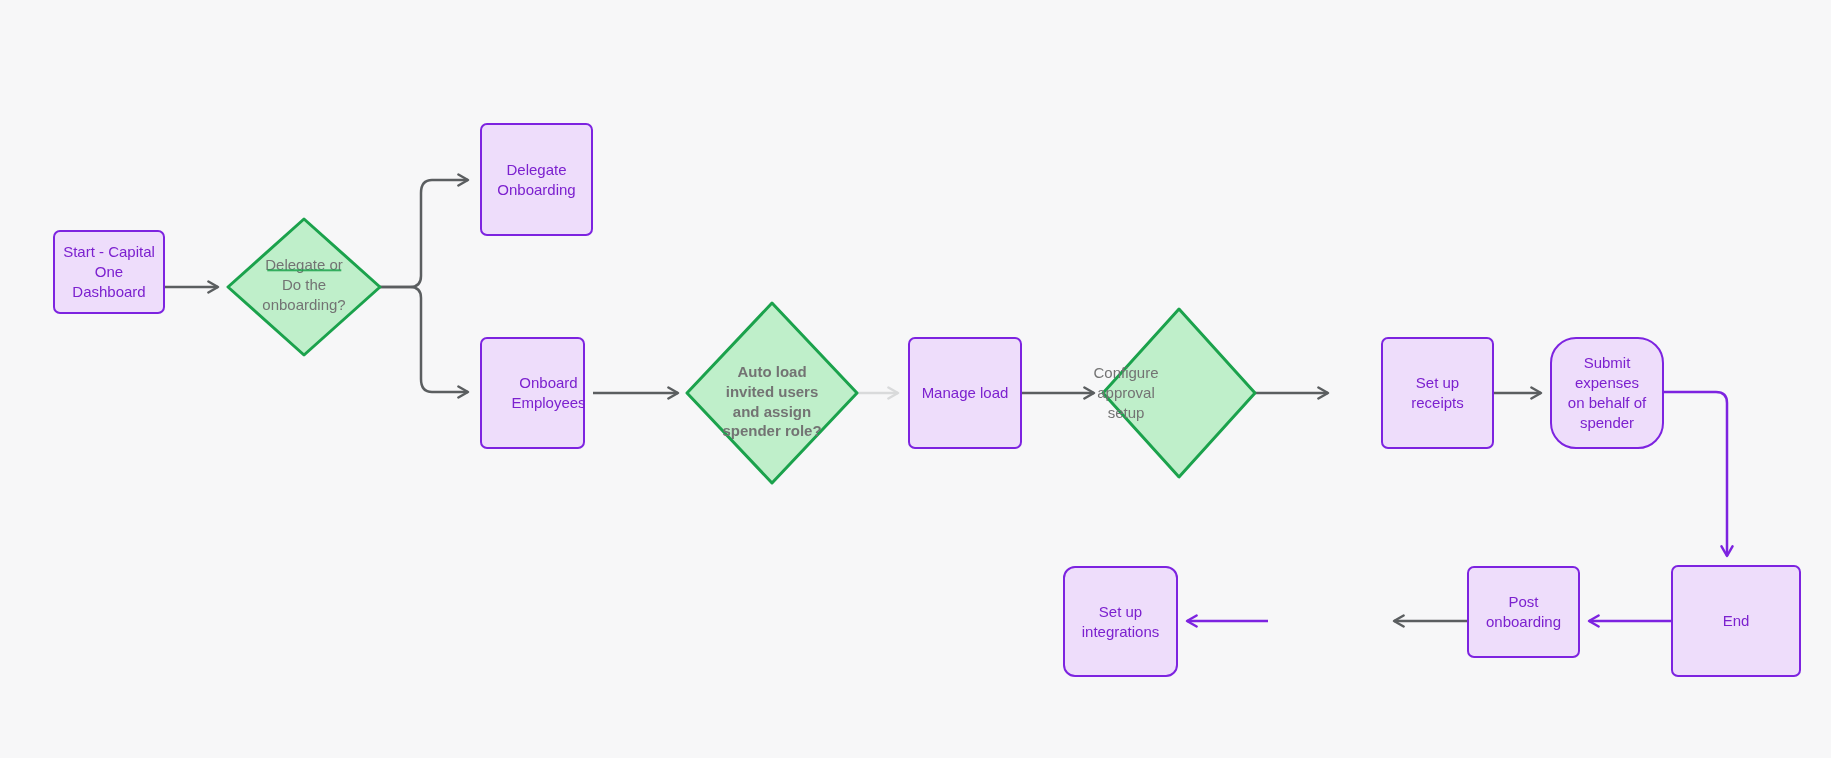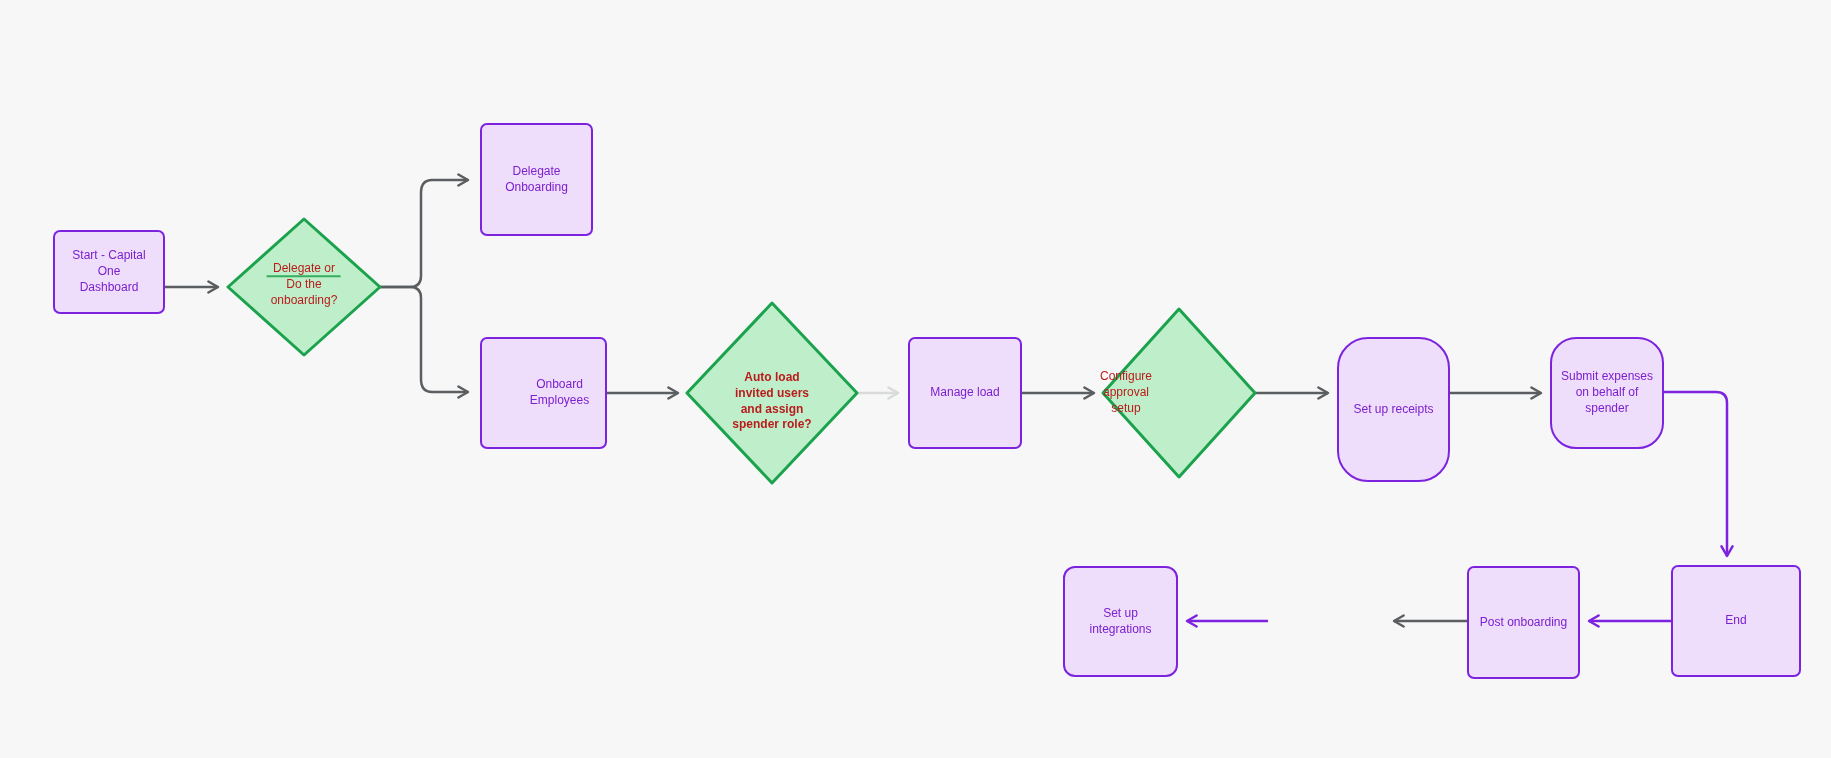--- a/index.html
+++ b/index.html
@@ -41,35 +41,35 @@
     background: #eeddfb;
     border: 2.5px solid #7d23e0;
     border-radius: 7px;
     box-sizing: border-box;
     display: flex;
     align-items: center;
     justify-content: center;
     padding: 4px 6px;
   }
   .node-label {
-    font-size: 12px;
+    font-size: 15px;
     line-height: 1.32;
     text-align: center;
     white-space: pre-line;
     color: #7c21cf;
   }
   .diamond-label-wrap {
     position: absolute;
     transform: translate(-50%, -50%);
     display: flex;
     flex-direction: column;
     align-items: center;
   }
   .diamond-label-wrap .node-label {
-    color: #b91c1c;
+    color: #737373;
   }
   .label-divider {
     position: absolute;
     left: 50%;
     transform: translateX(-50%);
     top: 14px;
     width: 74px;
     height: 1.6px;
     background: #1ba24c;
     opacity: 0.85;
@@ -114,44 +114,44 @@
   <div class="node rect" style="left:53px;   top:230px; width:112px; height:84px;">
     <span class="node-label">Start - Capital One
 Dashboard</span>
   </div>
 
   <div class="node rect" style="left:480px;  top:123px; width:113px; height:113px;">
     <span class="node-label">Delegate
 Onboarding</span>
   </div>
 
-  <div class="node rect" style="left:480px;  top:337px; width:127px; height:112px;padding-left:38px;">
+  <div class="node rect" style="left:480px;  top:337px; width:105px; height:112px;padding-left:38px;">
     <span class="node-label">Onboard
 Employees</span>
   </div>
 
   <div class="node rect" style="left:908px;  top:337px; width:114px; height:112px;">
     <span class="node-label">Manage load</span>
   </div>
 
-  <div class="node rect" style="left:1337px; top:337px; width:113px; height:145px;border-radius:31px;">
+  <div class="node rect" style="left:1381px; top:337px; width:113px; height:112px;">
     <span class="node-label">Set up receipts</span>
   </div>
 
   <div class="node rect" style="left:1550px; top:337px; width:114px; height:112px;border-radius:26px;">
     <span class="node-label">Submit expenses
 on behalf of
 spender</span>
   </div>
 
   <div class="node rect" style="left:1671px; top:565px; width:130px; height:112px;">
     <span class="node-label">End</span>
   </div>
 
-  <div class="node rect" style="left:1467px; top:566px; width:113px; height:113px;">
+  <div class="node rect" style="left:1467px; top:566px; width:113px; height:92px;">
     <span class="node-label">Post onboarding</span>
   </div>
 
 
   <div class="node rect" style="left:1063px; top:566px; width:115px; height:111px;border-radius:12px;">
     <span class="node-label">Set up integrations</span>
   </div>
 
   <div class="diamond-label-wrap" style="left:304px; top:285px;">
     <span class="node-label">Delegate or

